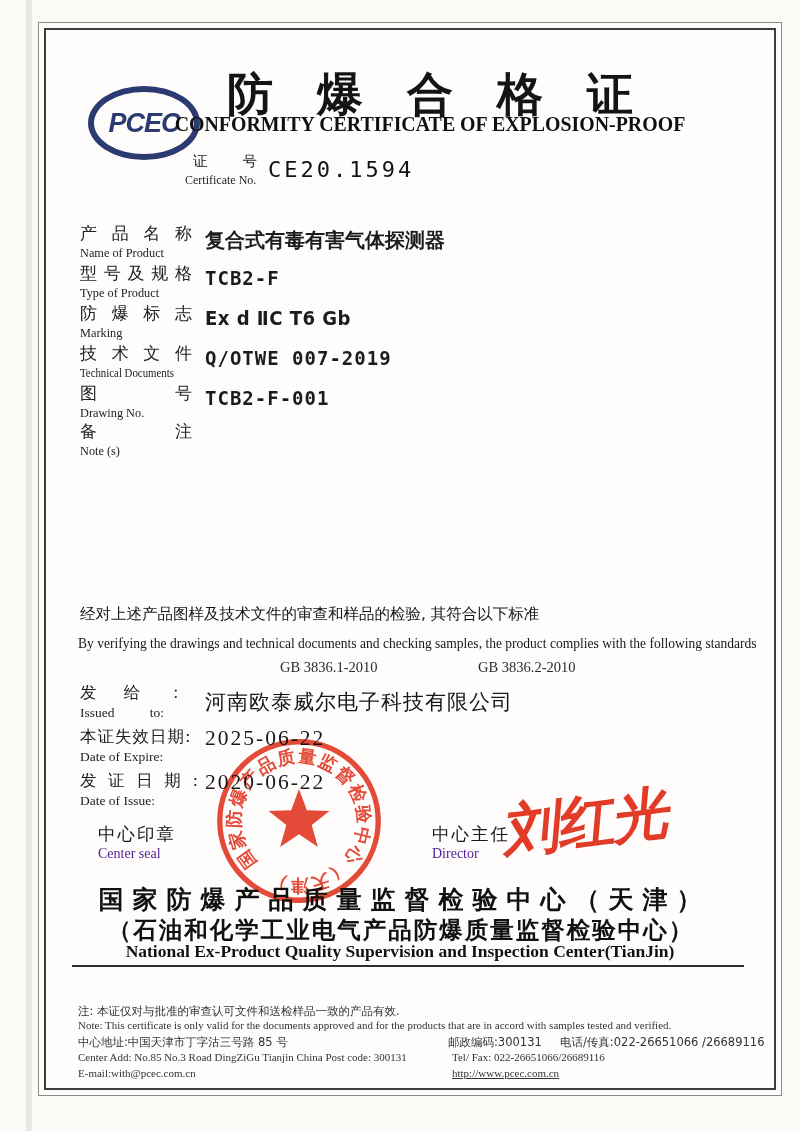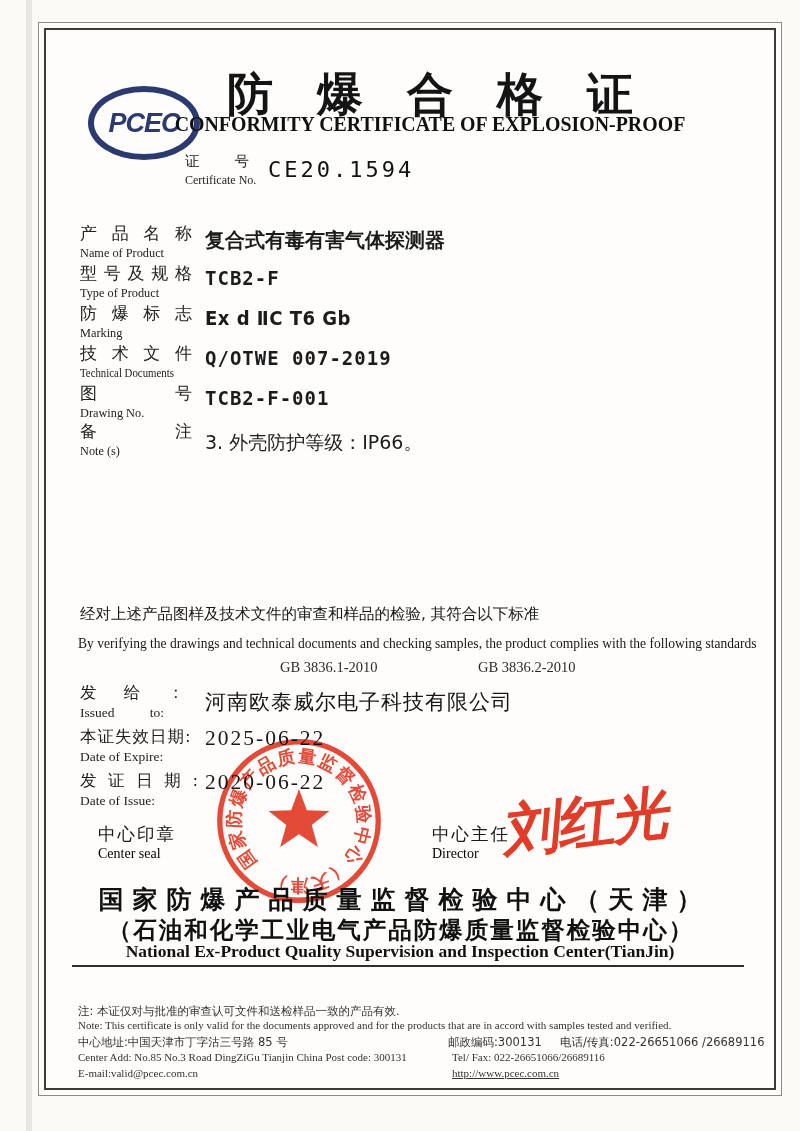--- a/index.html
+++ b/index.html
@@ -20,21 +20,21 @@
   
   .logo{left:88px;top:86px;width:112px;height:74px;border:6px solid #2b3a70;border-radius:50%;
         display:flex;align-items:center;justify-content:center;box-sizing:border-box;}
   .logo span{color:#2b3a70;font-weight:bold;font-style:italic;font-size:27px;letter-spacing:-1px;
         font-family:"Liberation Sans",sans-serif;}
   .title-cn{left:175px;top:48px;width:510px;text-align:center;font-weight:700;font-size:46px;color:#141414;margin-top:16px;}
   .title-cn span{letter-spacing:44px;margin-right:-44px;}
   .title-en{left:165px;top:113px;width:530px;text-align:center;font-weight:700;font-size:20.5px;
         color:#101010;transform:scaleX(.97);}
   .certno-block{left:185px;top:152px;width:90px;}
-  .certno-cn{font-size:14.5px;width:64px;text-align:justify;text-align-last:justify;color:#222;}
+  .certno-cn{font-size:14.5px;width:64px;text-align:justify;text-align-last:justify;color:#222;margin-left:8px;}
   .certno-en{font-size:12px;color:#222;margin-top:2px;white-space:nowrap;}
   .certno-val{left:268px;top:157px;font-size:22px;letter-spacing:3px;color:#111;}
 
   
   .f-row{left:80px;width:112px;}
   .f-cn{font-size:17px;color:#222;text-align:justify;text-align-last:justify;text-justify:inter-character;}
   .f-en{font-size:12.3px;color:#222;white-space:nowrap;margin-top:1px;}
   .f-en.squish{transform:scaleX(.88);transform-origin:left;}
   .f-val{left:205px;font-size:20px;color:#1c1c1c;white-space:nowrap;font-weight:bold;}
   .f-val.alnum{font-family:"DejaVu Sans Mono","Liberation Mono",monospace;font-size:19px;letter-spacing:1px;}
@@ -49,21 +49,21 @@
 
   
   .lab-cn{font-size:16.5px;color:#1d1d1d;}
   .lab-en{font-size:13.5px;color:#1d1d1d;}
   .just{text-align:justify;text-align-last:justify;text-justify:inter-character;}
   .issued-val{left:205px;top:688px;font-size:21px;font-weight:500;color:#161616;letter-spacing:1px;white-space:nowrap;}
   .date-val{font-size:21.5px;letter-spacing:2px;color:#1a1a1a;}
 
   
   .sign-cn{font-size:17.5px;letter-spacing:2px;color:#1a1a1a;}
-  .sign-en{font-size:14px;color:#000000;}
+  .sign-en{font-size:14px;color:#4c1d95;}
   .seal-wrap{left:210px;top:732px;width:178px;height:178px;opacity:.92;mix-blend-mode:multiply;}
   .signature{left:506px;top:776px;width:190px;height:110px;color:#e23b28;
       font-weight:800;font-size:57px;white-space:nowrap;
       transform:rotate(-7deg) skewX(-12deg);transform-origin:left center;
       letter-spacing:-2px;line-height:110px;}
 
   
   .cname1{left:40px;top:883px;width:720px;text-align:center;font-weight:700;font-size:25px;color:#111;}
   .cname1 span{letter-spacing:9px;margin-right:-9px;}
   .cname2{left:40px;top:914px;width:720px;text-align:center;font-weight:700;font-size:23.5px;color:#111;}
@@ -127,21 +127,20 @@
   <div class="f-cn">图号</div>
   <div class="f-en serif">Drawing No.</div>
 </div>
 <div class="abs f-val alnum" style="top:387px">TCB2-F-001</div>
 
 <div class="abs f-row" style="top:420px">
   <div class="f-cn">备注</div>
   <div class="f-en serif">Note (s)</div>
 </div>
 <div class="abs notes">
-  <div>3. 外壳防护等级：IP66。</div>
 </div>
 
 <div class="abs stmt-cn">经对上述产品图样及技术文件的审查和样品的检验, 其符合以下标准</div>
 <div class="abs stmt-en serif">By verifying the drawings and technical documents and checking samples, the product complies with the following standards</div>
 <div class="abs std1 serif">GB 3836.1-2010</div>
 <div class="abs std2 serif">GB 3836.2-2010</div>
 
 <div class="abs lab-cn just" style="left:80px;top:682px;width:104px">发给：</div>
 <div class="abs lab-en serif just" style="left:80px;top:705px;width:84px">Issued to:</div>
 <div class="abs issued-val">河南欧泰威尔电子科技有限公司</div>
@@ -186,14 +185,14 @@
 <div class="abs foot cnl" style="left:78px;top:1004px">注: 本证仅对与批准的审查认可文件和送检样品一致的产品有效.</div>
 <div class="abs foot serif" style="left:78px;top:1019px">Note: This certificate is only valid for the documents approved and for the products that are in accord with samples tested and verified.</div>
 
 <div class="abs foot cnl" style="left:78px;top:1035px">中心地址:中国天津市丁字沽三号路 85 号</div>
 <div class="abs foot cnl" style="left:448px;top:1035px">邮政编码:300131</div>
 <div class="abs foot cnl" style="left:560px;top:1035px">电话/传真:022-26651066 /26689116</div>
 
 <div class="abs foot serif" style="left:78px;top:1051px">Center Add: No.85 No.3 Road DingZiGu Tianjin China Post code: 300131</div>
 <div class="abs foot serif" style="left:452px;top:1051px">Tel/ Fax: 022-26651066/26689116</div>
 
-<div class="abs foot serif" style="left:78px;top:1067px">E-mail:valid@pcec.com.cn</div>
+<div class="abs foot serif" style="left:78px;top:1067px">E-mail:with@pcec.com.cn</div>
 <div class="abs foot serif u" style="left:452px;top:1067px">http://www.pcec.com.cn</div>
 
 </body></html>

